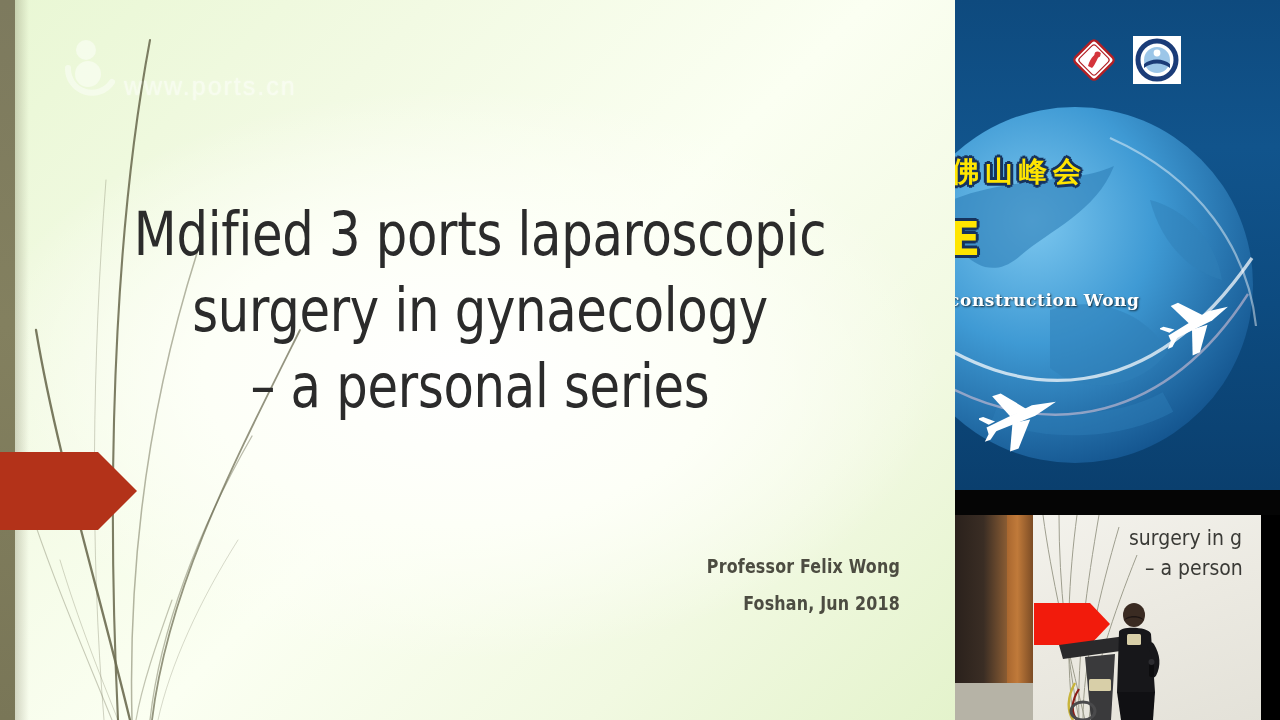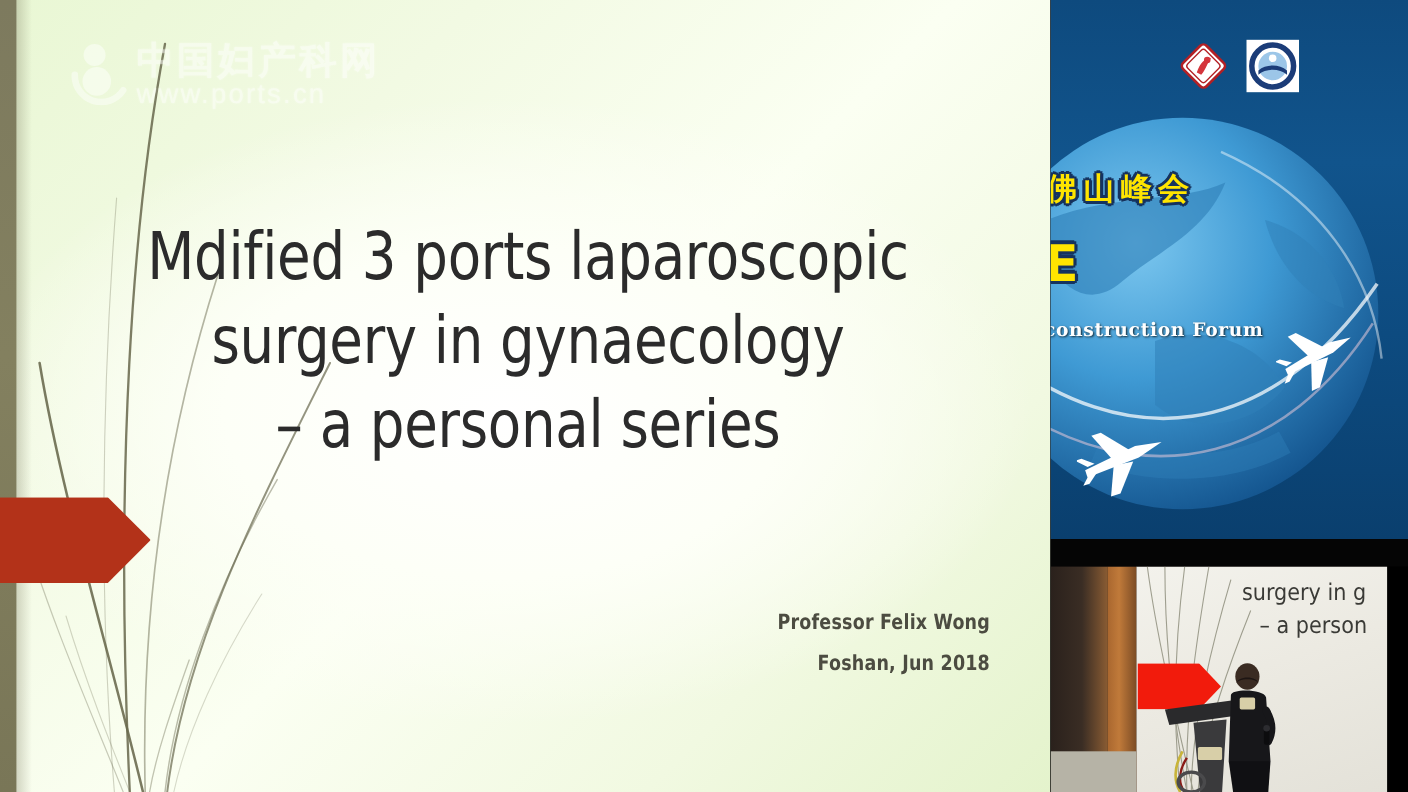--- a/index.html
+++ b/index.html
@@ -157,21 +157,20 @@
     </svg>
 
     <div id="arrow"></div>
 
     <div id="watermark">
       <svg id="wm-mark" viewBox="0 0 62 62">
         <circle cx="24" cy="16" r="10" fill="#ffffff" opacity=".92"></circle>
         <circle cx="26" cy="40" r="13" fill="#ffffff" opacity=".92"></circle>
         <path d="M6 34 A 24 24 0 0 0 50 48" fill="none" stroke="#ffffff" stroke-width="6" opacity=".9" stroke-linecap="round"></path>
       </svg>
-      <div id="wm-cn">中国妇产科网</div>
       <div id="wm-url">www.ports.cn</div>
     </div>
 
     <div id="title">
       <span class="tl">Mdified 3 ports laparoscopic</span>
       <span class="tl">surgery in gynaecology</span>
       <span class="tl">– a personal series</span>
     </div>
 
     <div id="byline">
@@ -230,21 +229,21 @@
       <svg class="logo" style="left:178px;top:36px;width:48px;height:48px;" viewBox="0 0 48 48">
         <rect x="0" y="0" width="48" height="48" fill="#ffffff"></rect>
         <circle cx="24" cy="24" r="19" fill="none" stroke="#1b3c78" stroke-width="5"></circle>
         <circle cx="24" cy="24" r="13" fill="#9cc6e8"></circle>
         <path d="M11 28 C 18 22, 30 22, 37 28 L37 32 C 30 26, 18 26, 11 32 Z" fill="#1b3c78"></path>
         <circle cx="24" cy="17" r="3.4" fill="#ffffff"></circle>
       </svg>
 
       <div id="banner-cn">佛山峰会</div>
       <div id="banner-e">E</div>
-      <div id="banner-forum">construction  Forum</div>
+      <div id="banner-forum">construction  Wong</div>
     </div>
 
     <div id="gap-band"></div>
 
     <div id="stagecam">
       <div id="cam-screen"></div>
 
       <svg id="cam-grass" viewBox="0 0 120 205" preserveAspectRatio="none">
         <g fill="none" stroke="#8a8a78" stroke-width="1" opacity=".8">
           <path d="M44 0 C 36 60, 32 130, 40 205"></path>

